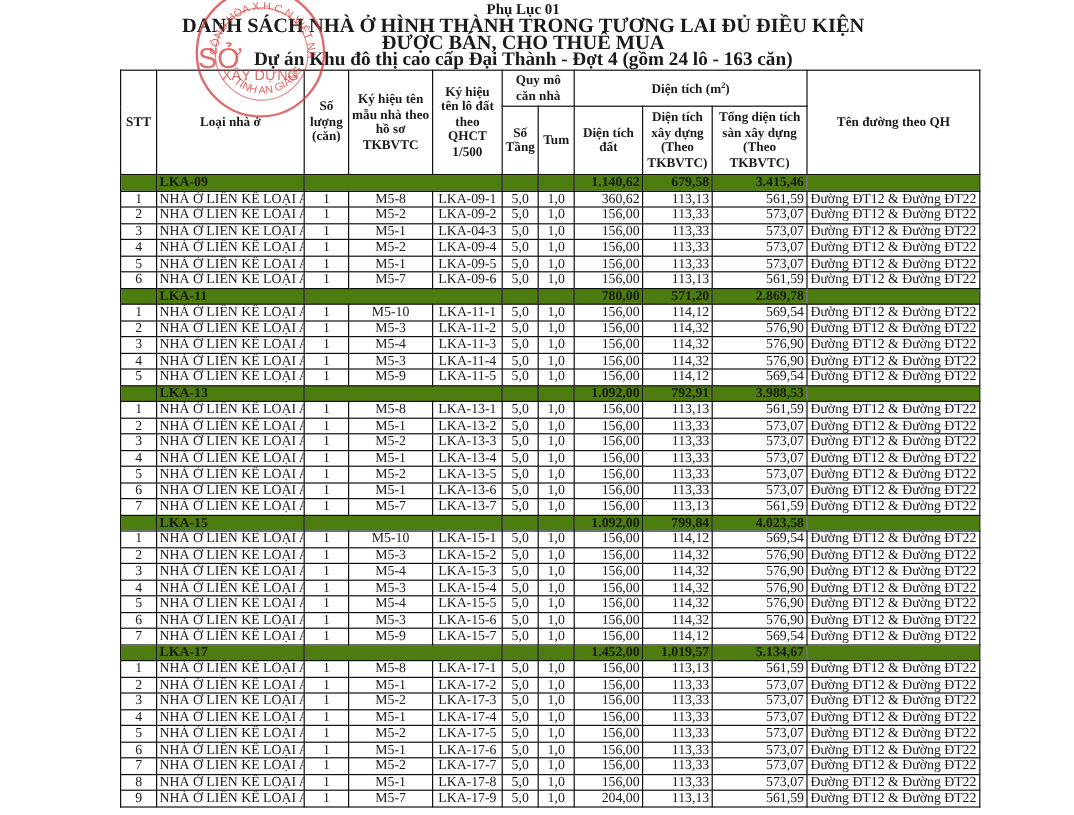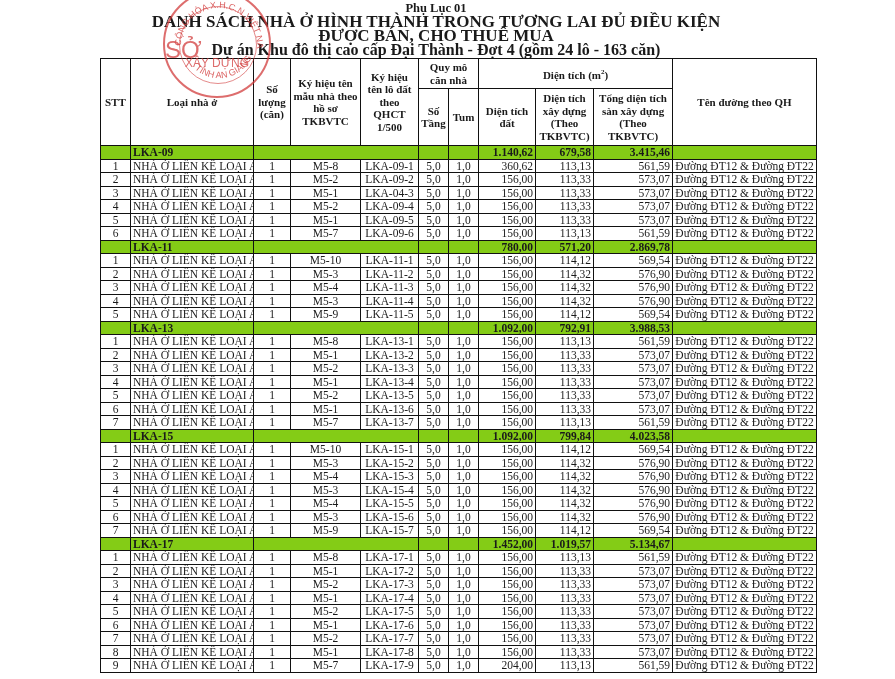--- a/index.html
+++ b/index.html
@@ -12,21 +12,21 @@
   .stamp { position: absolute; left: 163px; top: -10px; width: 108px; height: 108px; border-radius: 50%; border: 2px solid rgba(210,60,60,0.75); box-sizing: border-box; pointer-events: none; }
   .stamp-inner { position: absolute; left: 14px; top: 14px; width: 76px; height: 76px; border-radius: 50%; border: 1.5px solid rgba(210,60,60,0.6); }
   .stamp-so { position: absolute; left: 0; width: 100%; top: 44px; text-align: left; font-size: 24px; color: rgba(210,60,60,0.75); font-family: "Liberation Sans", sans-serif; }
   .stamp-xd { position: absolute; left: 0; width: 100%; top: 64px; text-align: center; font-size: 12px; color: rgba(210,60,60,0.75); font-family: "Liberation Sans", sans-serif; }
   .stamp-ring { position: absolute; left: 0; top: 0; }
   table.main { position: absolute; left: 100px; top: 58px; border-collapse: collapse; table-layout: fixed; width: 716px; font-size: 11.5px; }
   table.main td, table.main th { border: 1px solid #111; padding: 0 2px; overflow: hidden; white-space: nowrap; }
   table.main th { font-weight: bold; font-size: 11px; line-height: 12.5px; white-space: normal; text-align: center; vertical-align: middle; }
   th.plain { font-weight: normal; }
   tr.data td { height: 12.5px; line-height: 12.5px; }
-  tr.group td { height: 12.5px; line-height: 12.5px; background: #84cc16; font-weight: bold; }
+  tr.group td { height: 12.5px; line-height: 12.5px; background: #4d7c0f; font-weight: bold; }
   .c { text-align: center; }
   .r { text-align: right; }
   .l { text-align: left; }
   sup { font-size: 7px; }
 </style>
 </head>
 <body>
 
 <div class="title-block">
   <div class="t1">Phụ Lục 01</div>

